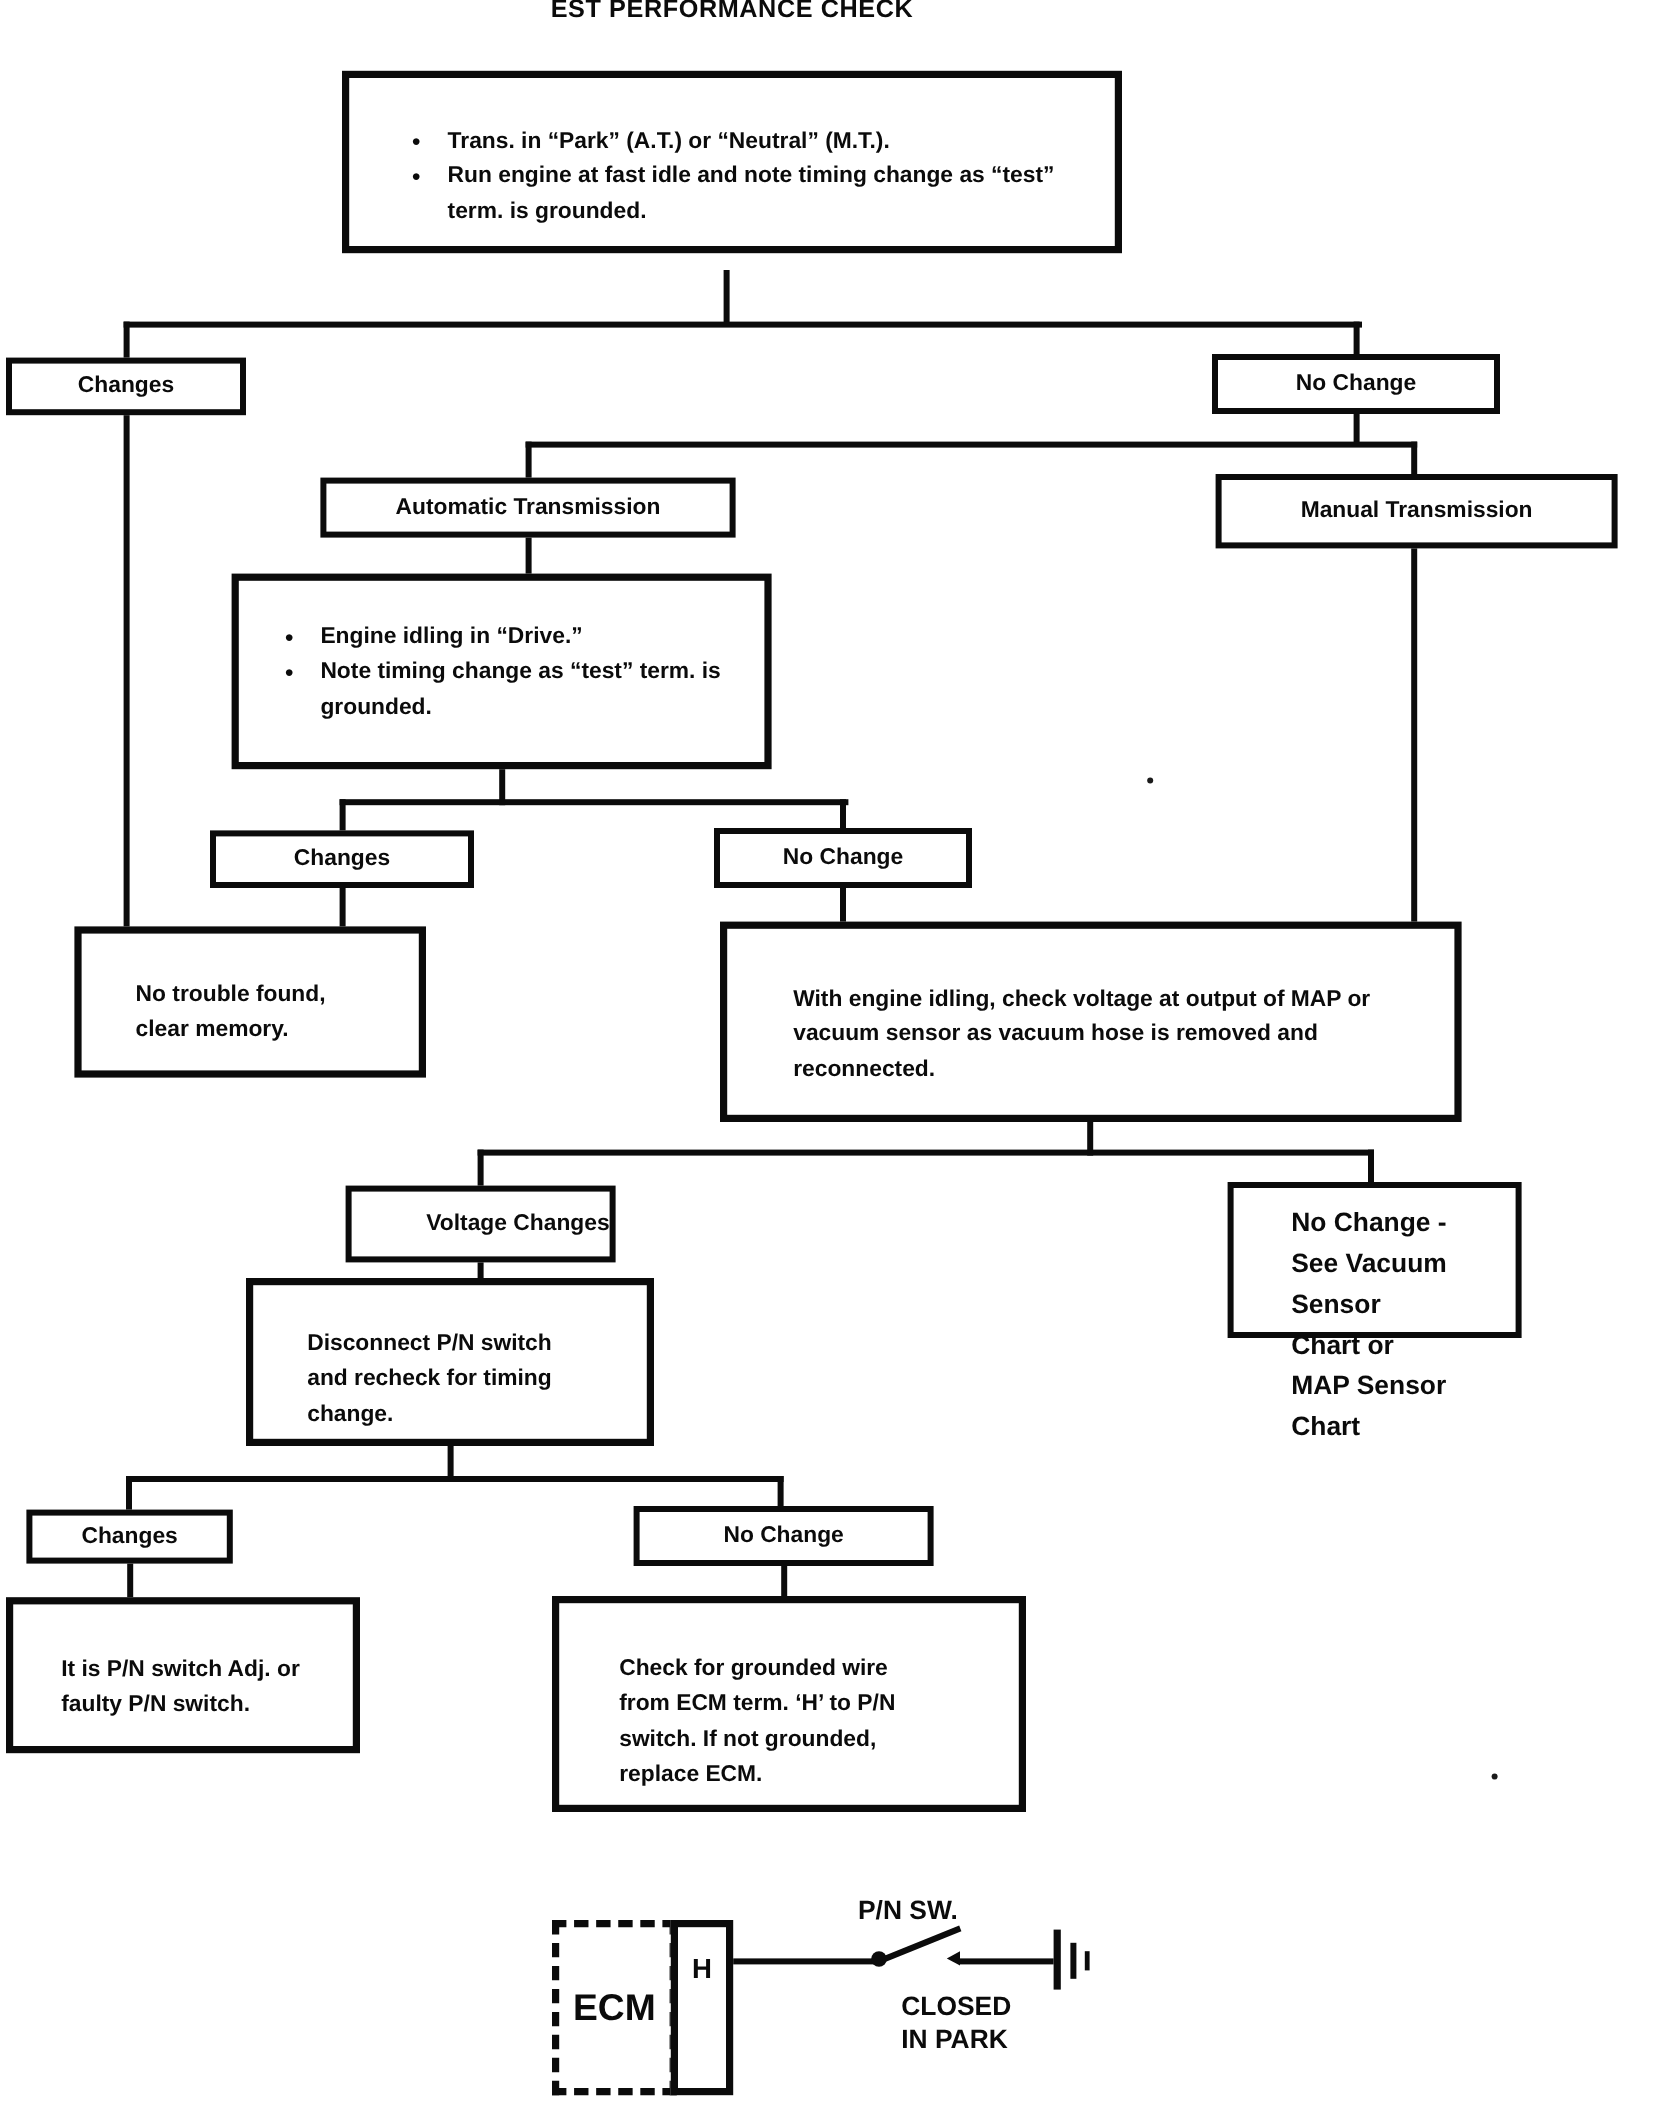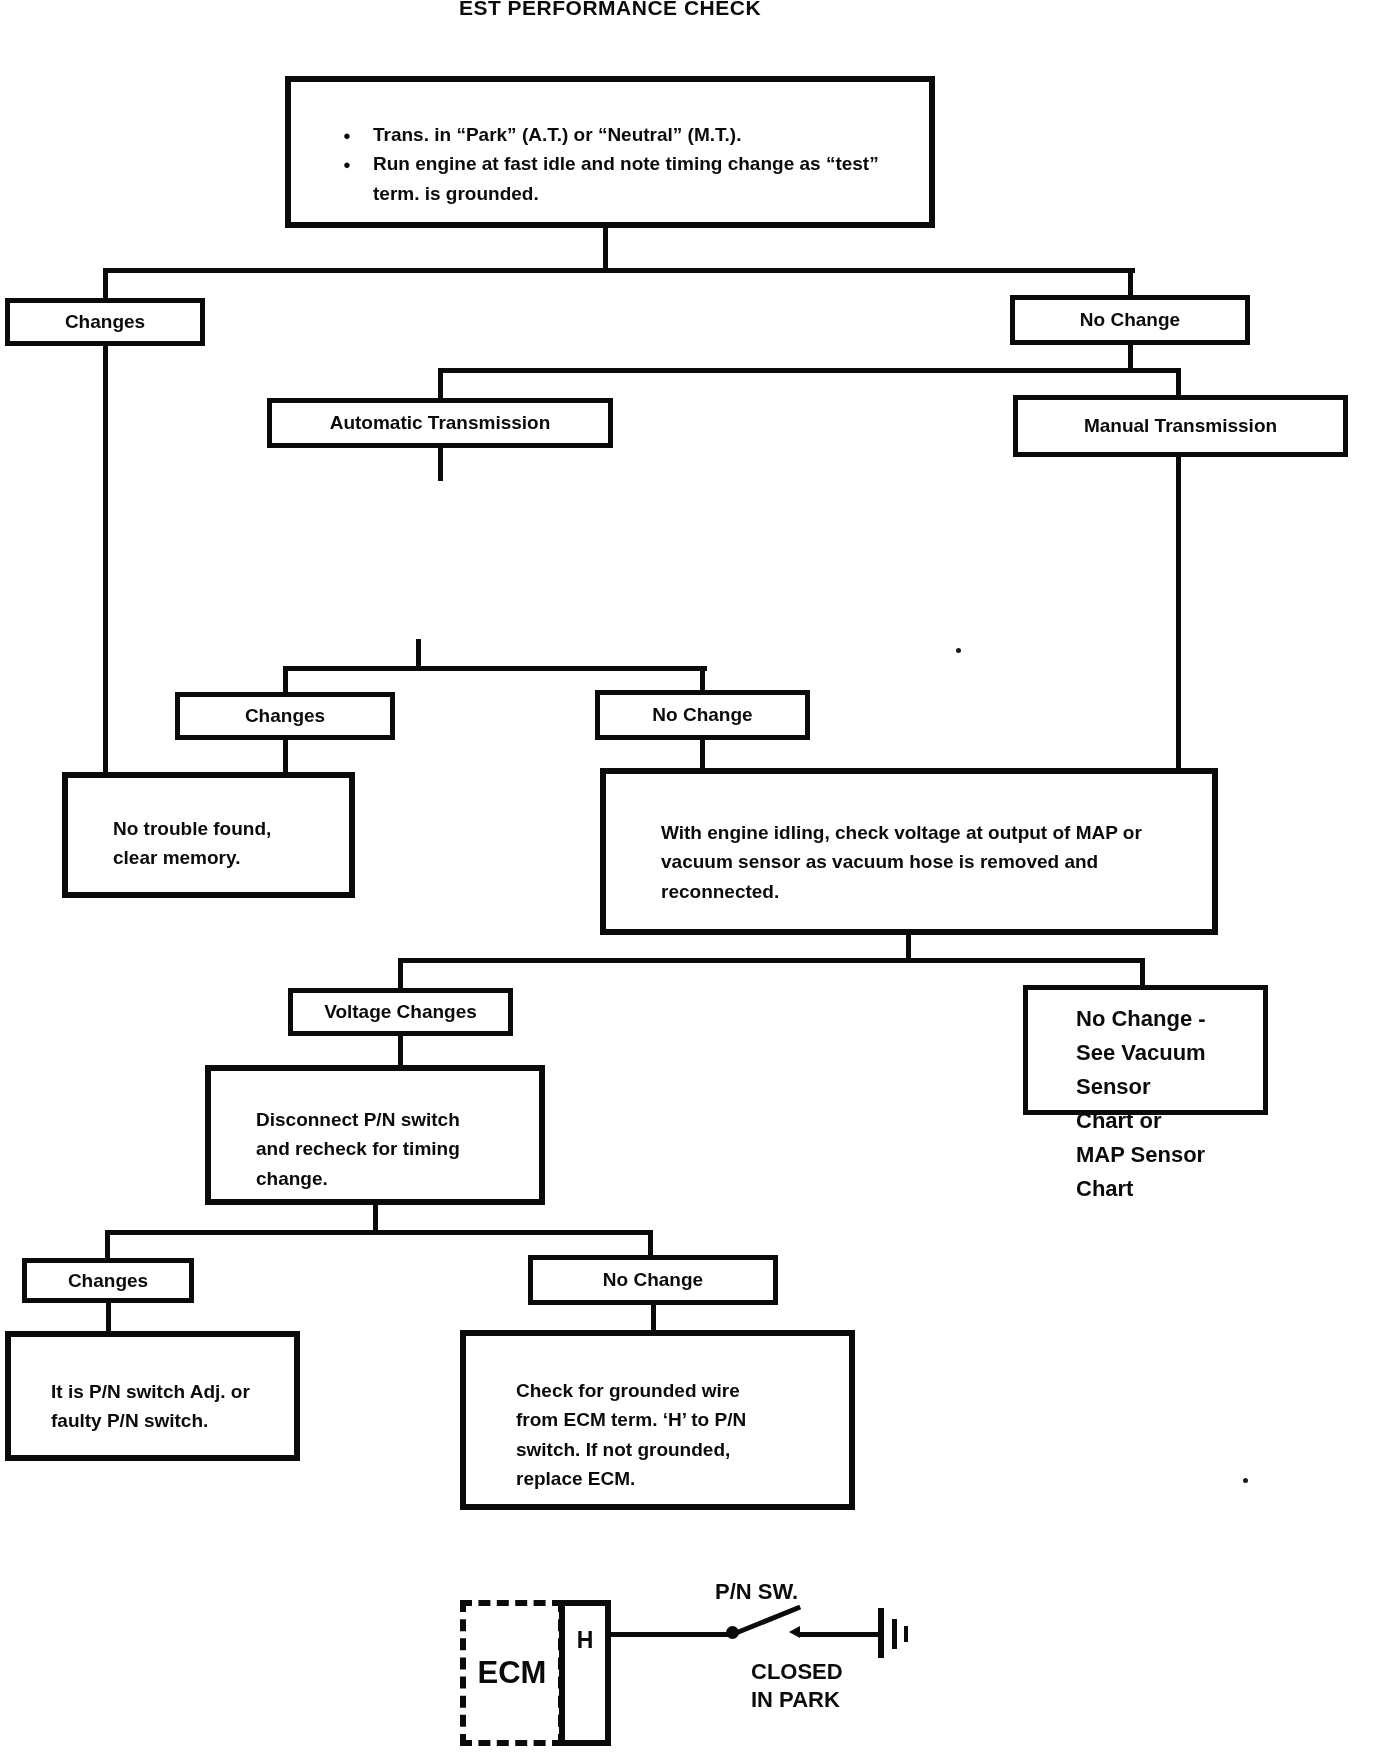--- a/index.html
+++ b/index.html
@@ -56,21 +56,21 @@
   <div class="vl" style="left:398px;top:958px;height:32px;"></div>
   <div class="vl" style="left:1140px;top:958px;height:29px;"></div>
   <div class="vl" style="left:398px;top:1034px;height:33px;"></div>
   <div class="vl" style="left:373px;top:1203px;height:32px;"></div>
   <div class="hl" style="left:105px;top:1230px;width:548px;"></div>
   <div class="vl" style="left:105px;top:1230px;height:30px;"></div>
   <div class="vl" style="left:648px;top:1230px;height:27px;"></div>
   <div class="vl" style="left:106px;top:1301px;height:32px;"></div>
   <div class="vl" style="left:651px;top:1303px;height:29px;"></div>
 
-  <div class="nbox tbox bbig" style="left:285px;top:76px;width:650px;height:152px;padding:38px 38px 0 52px;">
+  <div class="nbox tbox bbig" style="left:285px;top:59px;width:650px;height:152px;padding:38px 38px 0 52px;">
     <div class="bullet-row">
       <span class="dot"></span>
       <span class="btext">Trans. in “Park” (A.T.) or “Neutral” (M.T.).</span>
     </div>
     <div class="bullet-row">
       <span class="dot"></span>
       <span class="btext">Run engine at fast idle and note timing change as “test” term. is grounded.</span>
     </div>
   </div>
 
@@ -81,37 +81,47 @@
     <span>No Change</span>
   </div>
 
   <div class="nbox label" style="left:267px;top:398px;width:346px;height:50px;">
     <span>Automatic Transmission</span>
   </div>
   <div class="nbox label" style="left:1013px;top:395px;width:335px;height:62px;">
     <span>Manual Transmission</span>
   </div>
 
+  <div class="nbox tbox bbig" style="left:193px;top:478px;width:450px;height:163px;padding:32px 35px 0 38px;">
+    <div class="bullet-row">
+      <span class="dot"></span>
+      <span class="btext">Engine idling in “Drive.”</span>
+    </div>
+    <div class="bullet-row">
+      <span class="dot"></span>
+      <span class="btext">Note timing change as “test” term. is grounded.</span>
+    </div>
+  </div>
 
   <div class="nbox label" style="left:175px;top:692px;width:220px;height:48px;">
     <span>Changes</span>
   </div>
   <div class="nbox label" style="left:595px;top:690px;width:215px;height:50px;">
     <span>No Change</span>
   </div>
 
   <div class="nbox tbox bbig" style="left:62px;top:772px;width:293px;height:126px;padding:36px 60px 0 45px;">
     <span>No trouble found, clear memory.</span>
   </div>
 
   <div class="nbox tbox bbig" style="left:600px;top:768px;width:618px;height:167px;padding:44px 65px 0 55px;">
     <span>With engine idling, check voltage at output of MAP or vacuum sensor as vacuum hose is removed and reconnected.</span>
   </div>
 
-  <div class="nbox label" style="left:288px;top:988px;width:225px;height:48px;">
+  <div class="nbox label" style="left:288px;top:988px;width:225px;height:64px;justify-content:flex-end;">
     <span>Voltage Changes</span>
   </div>
   <div class="nbox tbox" style="left:1023px;top:985px;width:245px;height:130px;padding:12px 50px 0 48px;font-size:22px;">
     <span>No Change - See Vacuum Sensor Chart or MAP Sensor Chart</span>
   </div>
 
   <div class="nbox tbox bbig" style="left:205px;top:1065px;width:340px;height:140px;padding:34px 42px 0 45px;">
     <span>Disconnect P/N switch and recheck for timing change.</span>
   </div>
 

